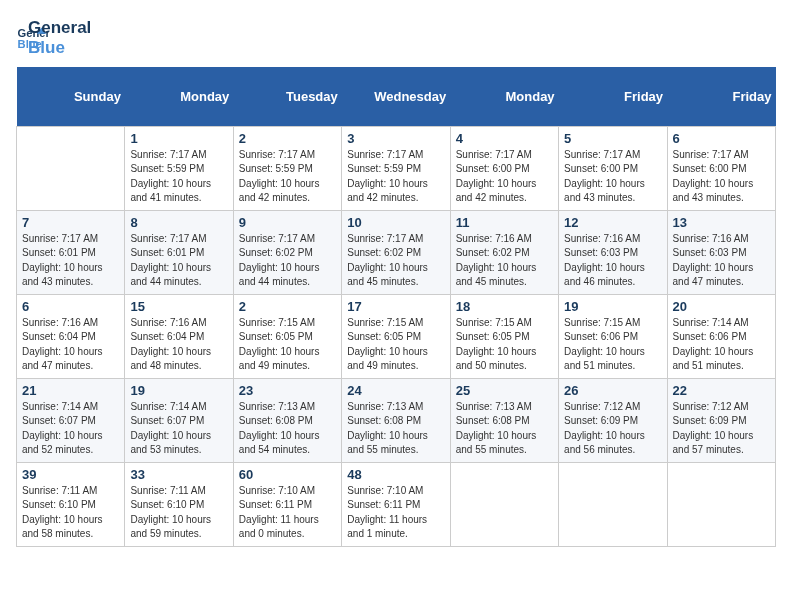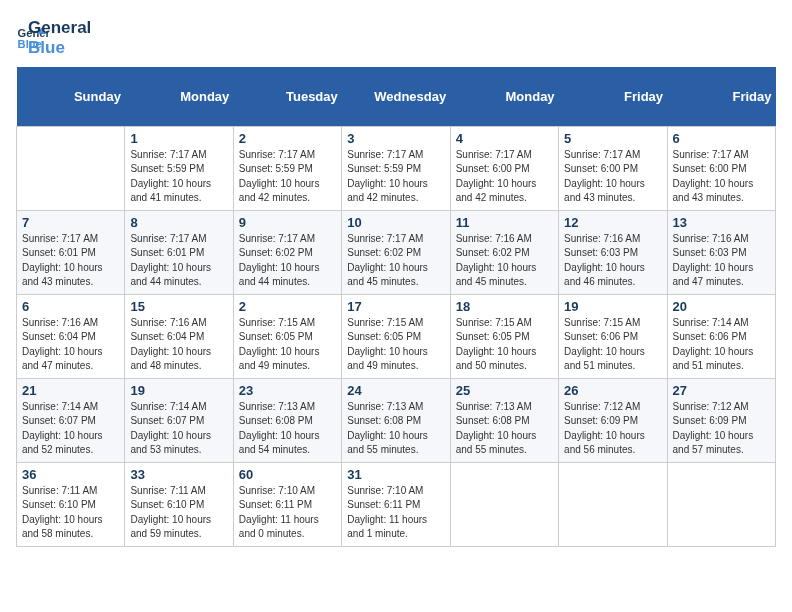--- a/index.html
+++ b/index.html
@@ -216,39 +216,39 @@
         </td>
         <td>
           <div class="day-number">25</div>
           <div class="day-info">Sunrise: 7:13 AM<br>Sunset: 6:08 PM<br>Daylight: 10 hours and 55 minutes.</div>
         </td>
         <td>
           <div class="day-number">26</div>
           <div class="day-info">Sunrise: 7:12 AM<br>Sunset: 6:09 PM<br>Daylight: 10 hours and 56 minutes.</div>
         </td>
         <td>
-          <div class="day-number">27</div>
+          <div class="day-number">22</div>
           <div class="day-info">Sunrise: 7:12 AM<br>Sunset: 6:09 PM<br>Daylight: 10 hours and 57 minutes.</div>
         </td>
       </tr>
       <tr>
         <td>
-          <div class="day-number">36</div>
+          <div class="day-number">39</div>
           <div class="day-info">Sunrise: 7:11 AM<br>Sunset: 6:10 PM<br>Daylight: 10 hours and 58 minutes.</div>
         </td>
         <td>
           <div class="day-number">33</div>
           <div class="day-info">Sunrise: 7:11 AM<br>Sunset: 6:10 PM<br>Daylight: 10 hours and 59 minutes.</div>
         </td>
         <td>
           <div class="day-number">60</div>
           <div class="day-info">Sunrise: 7:10 AM<br>Sunset: 6:11 PM<br>Daylight: 11 hours and 0 minutes.</div>
         </td>
         <td>
-          <div class="day-number">31</div>
+          <div class="day-number">48</div>
           <div class="day-info">Sunrise: 7:10 AM<br>Sunset: 6:11 PM<br>Daylight: 11 hours and 1 minute.</div>
         </td>
         <td class="empty-cell"></td>
         <td class="empty-cell"></td>
         <td class="empty-cell"></td>
       </tr>
     </tbody>
 </table>
 
 </body></html>

